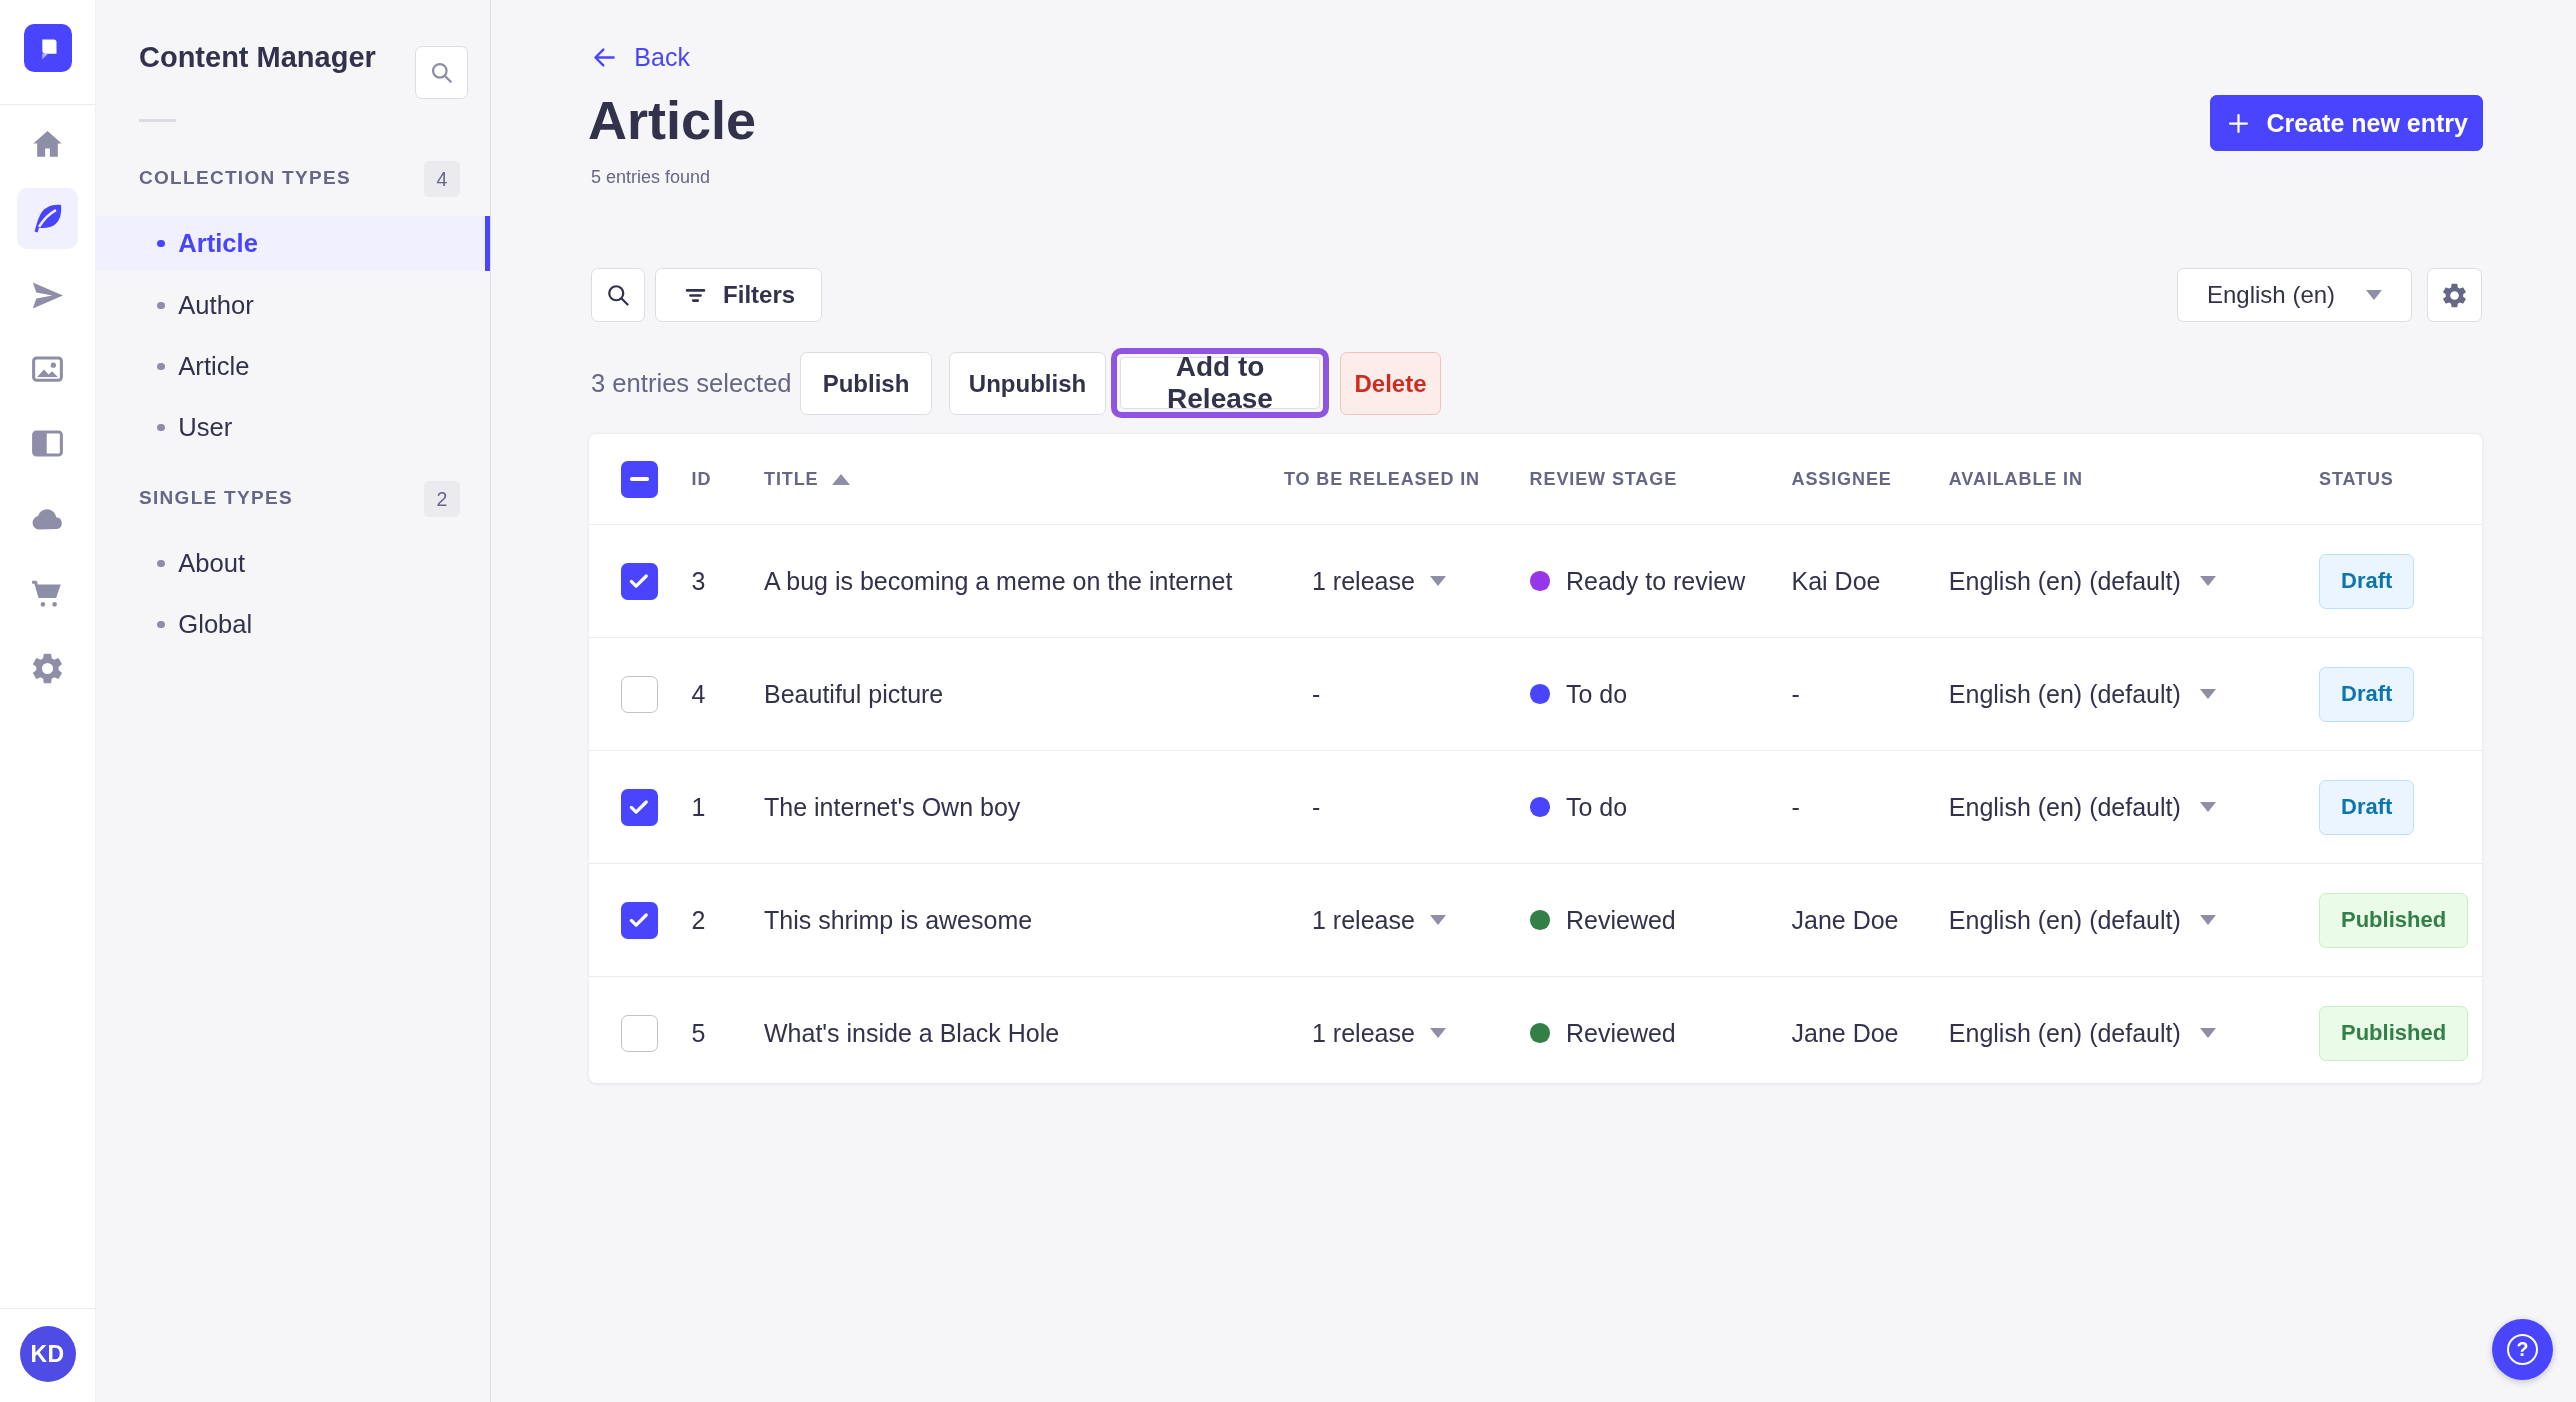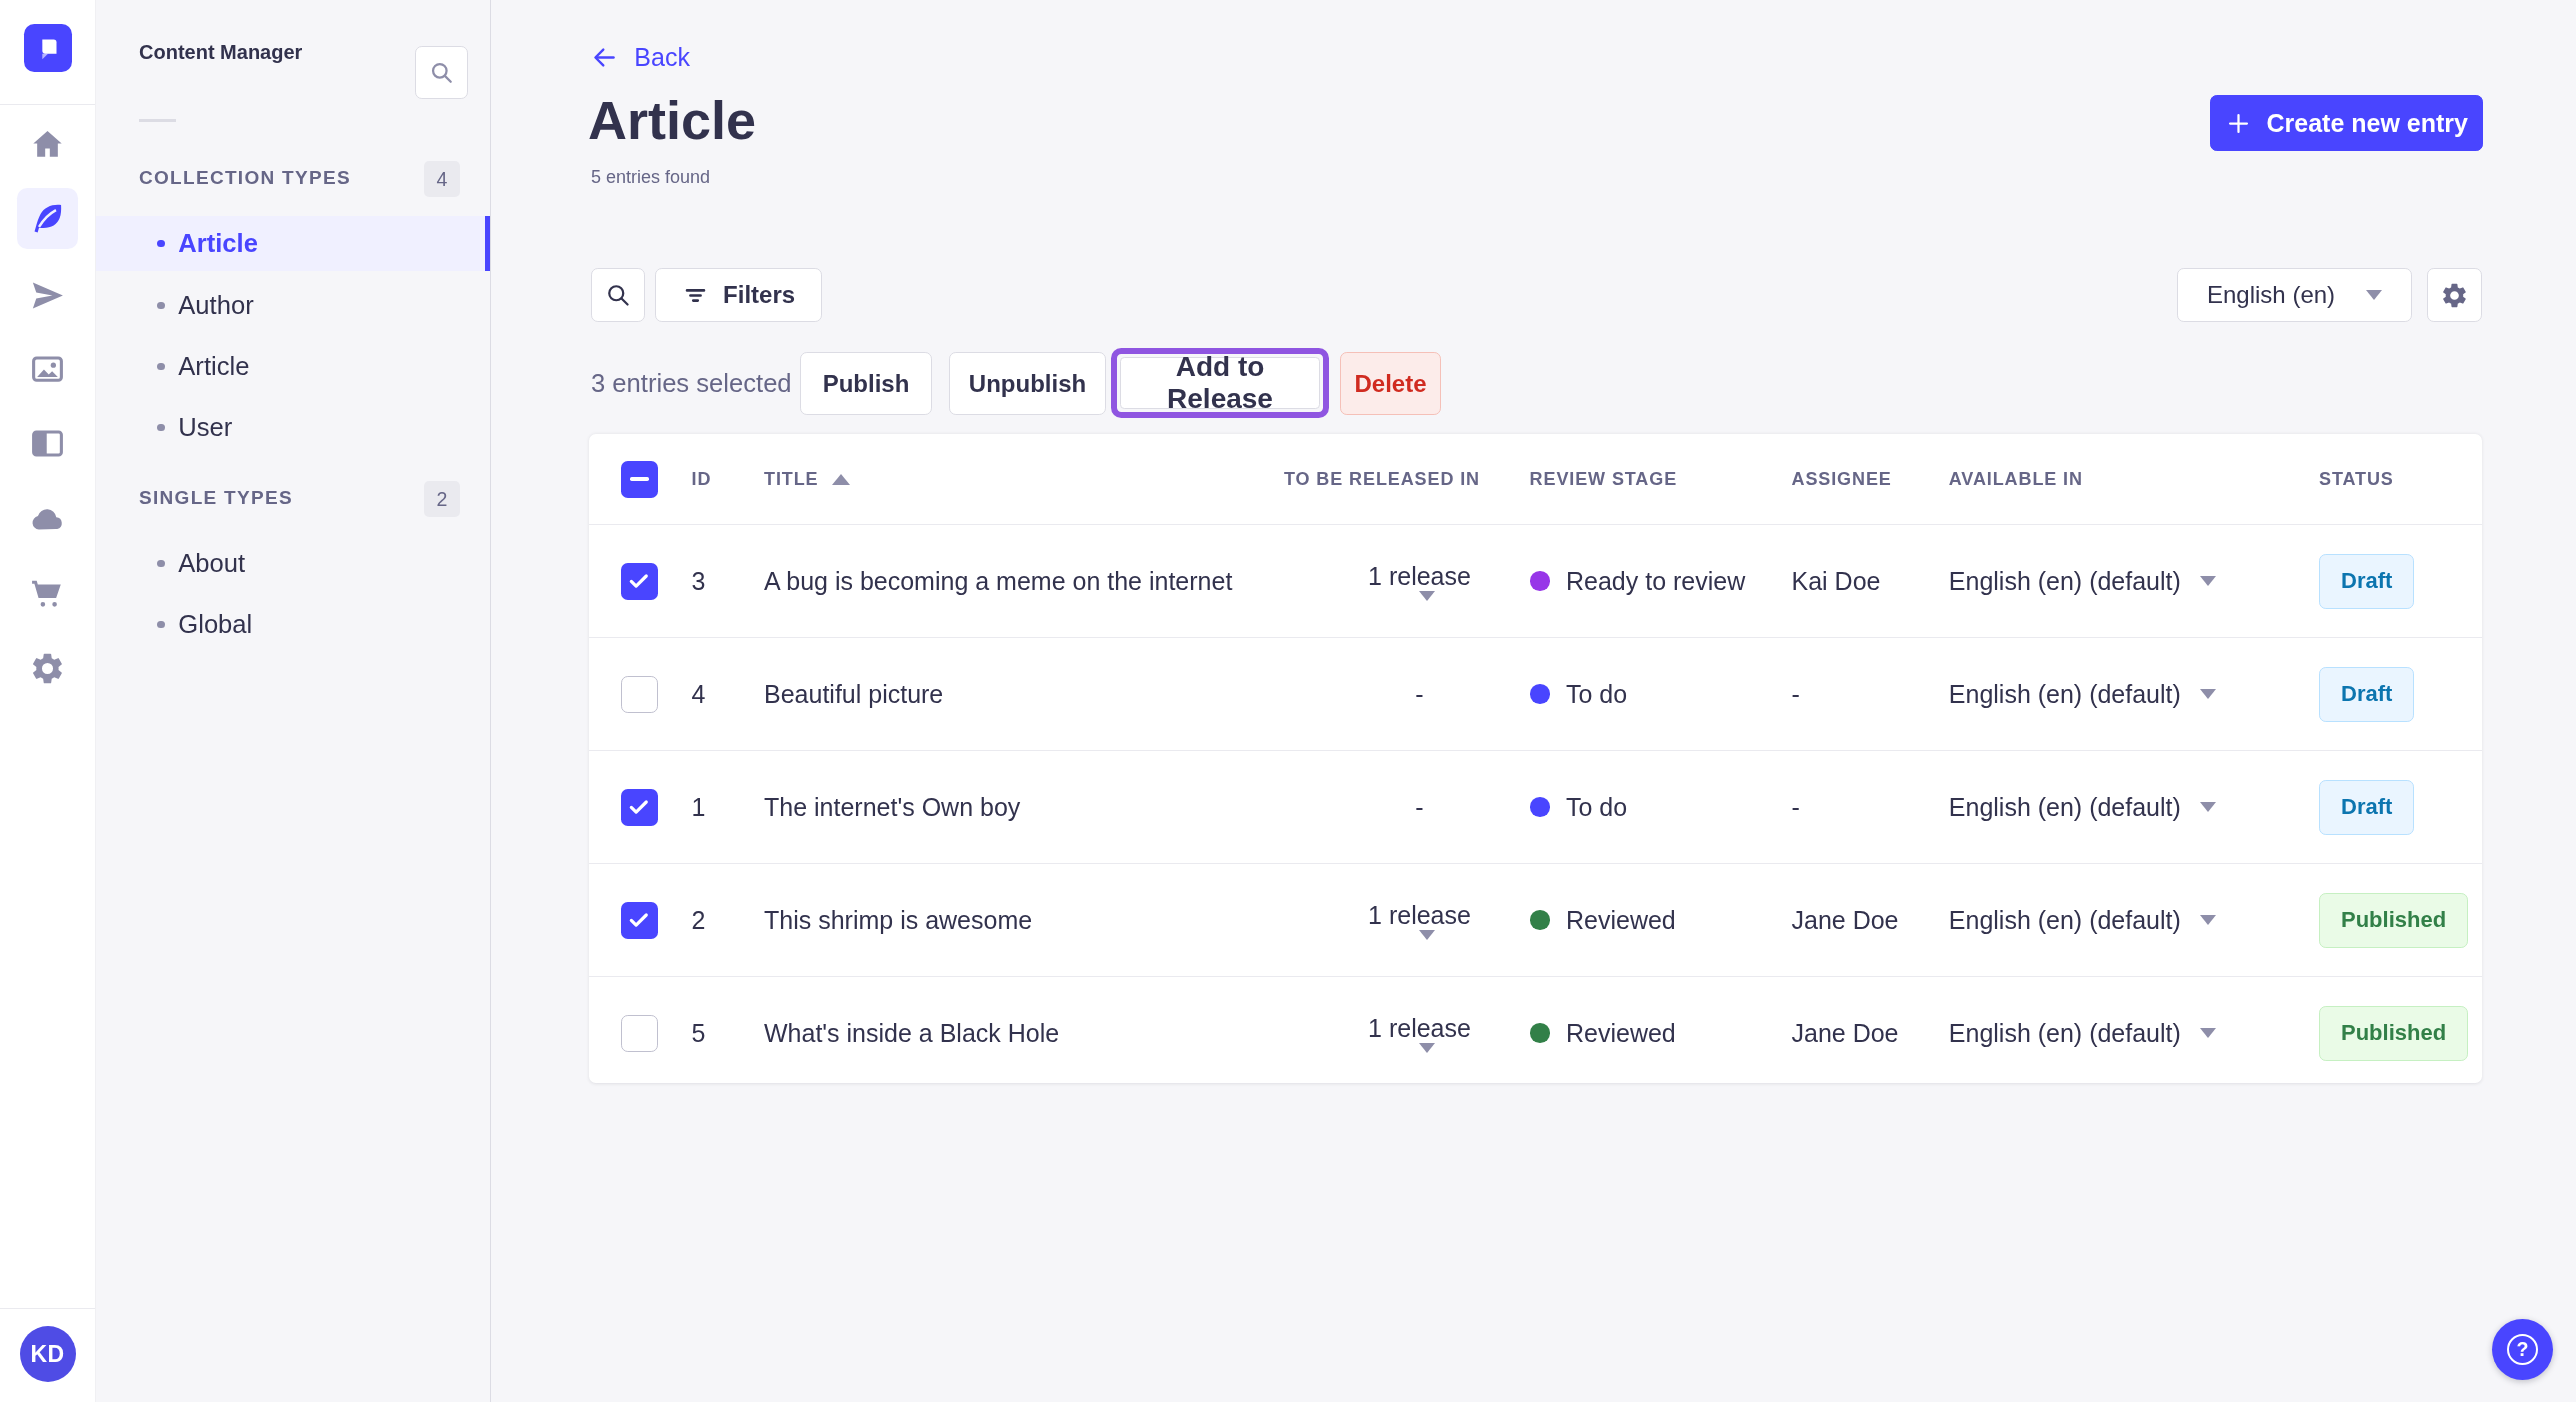--- a/index.html
+++ b/index.html
@@ -15,21 +15,21 @@
   .rail-divider{position:absolute;left:0;width:95px;height:0.9px;background:#EAEAEF;}
   .rail-btn{position:absolute;left:17px;width:61px;height:61px;border-radius:10.2px;
             display:flex;align-items:center;justify-content:center;cursor:pointer;}
   .rail-btn svg{width:37px;height:37px;}
   .rail-btn.active{background:#F0F0FF;}
   .avatar{position:absolute;left:19.6px;top:1326px;width:56px;height:56px;border-radius:50%;background:#4F4CE5;
           color:#fff;font-size:23px;font-weight:700;display:flex;align-items:center;justify-content:center;cursor:pointer;letter-spacing:0.4px;}
 
   
   .sidebar{position:absolute;left:96px;top:0;width:394px;height:1402px;background:#F6F6F9;border-right:0.9px solid #DCDCE4;z-index:2;}
-  .sb-title{position:absolute;left:43px;top:41px;font-size:20px;font-weight:700;color:#32324D;}
+  .sb-title{position:absolute;left:43px;top:41px;font-size:29px;font-weight:700;color:#32324D;}
   .sb-search{position:absolute;left:319px;top:46px;width:53px;height:53px;border-radius:6.8px;background:#fff;
              border:0.9px solid #DCDCE4;display:flex;align-items:center;justify-content:center;cursor:pointer;}
   .sb-search svg{width:27px;height:27px;}
   .sb-dash{position:absolute;left:43px;top:119px;width:37px;height:2.6px;background:#DCDCE4;}
   .sb-section-label{position:absolute;left:43px;font-size:19px;font-weight:700;letter-spacing:1.3px;color:#666687;}
   .sb-count{position:absolute;left:328px;width:36px;height:36px;border-radius:5.1px;background:#EAEAEF;color:#666687;
             font-size:19.6px;display:flex;align-items:center;justify-content:center;}
   .sb-item{position:absolute;left:0;width:394px;height:55px;display:flex;align-items:center;cursor:pointer;}
   .sb-item .bullet{width:7.7px;height:7.7px;border-radius:50%;background:#8E8EA9;margin-left:61px;margin-right:13.6px;flex:none;}
   .sb-item .lbl{font-size:25.6px;color:#32324D;}
@@ -82,21 +82,21 @@
 
   
   .card{position:absolute;left:97px;top:434px;width:1893px;height:649px;background:#fff;border-radius:6.8px;
         box-shadow:0 0.9px 3.4px rgba(33,33,52,.1);}
   .trow{display:grid;grid-template-columns:94px 81px 520px 243px 256px 153px 366px 181px;
         align-items:center;height:112px;border-bottom:0.9px solid #EAEAEF;}
   .trow.head{height:90px;}
   .trow:last-child{border-bottom:none;}
   .th{font-size:18px;font-weight:700;letter-spacing:0.9px;color:#666687;display:flex;align-items:center;}
   .td{font-size:25px;color:#32324D;display:flex;align-items:center;}
-  .c-release.td{padding-left:28px;flex-direction:column;}
+  .c-release.td{padding-left:28px;}
   .c-stage.td{padding-left:3.4px;}
   .c-stage.th{padding-left:2.6px;}
   .c-assignee{padding-left:8.5px;}
   .c-available{padding-left:12.8px;}
   .c-status{padding-left:17px;}
   .c-id{padding-left:8.5px;}
 
   .cb{width:37px;height:37px;border-radius:6.8px;margin-left:31.5px;box-sizing:border-box;cursor:pointer;
       display:flex;align-items:center;justify-content:center;}
   .cb.on{background:#4945FF;}

